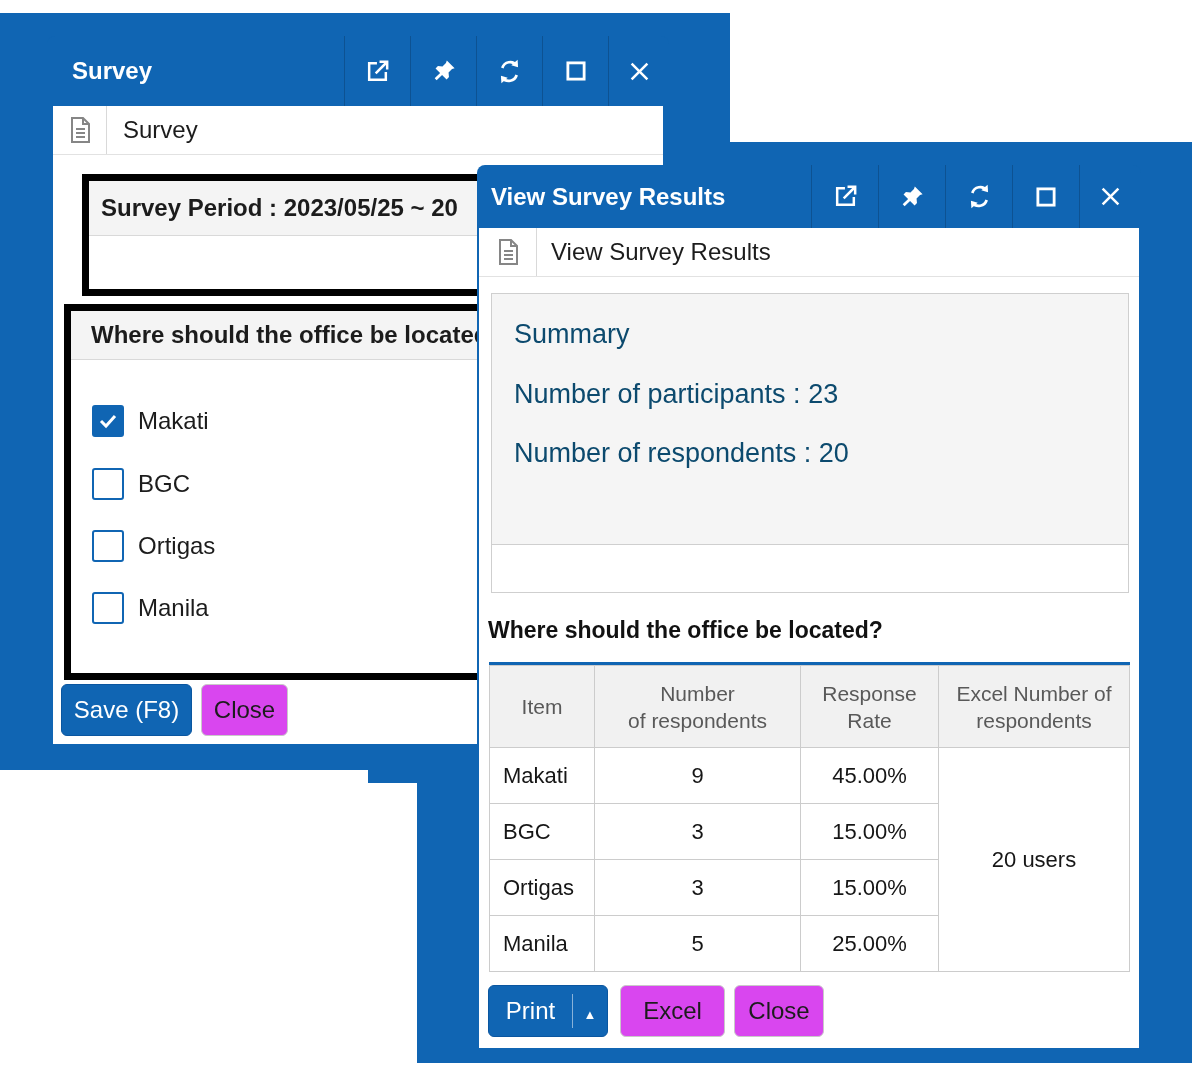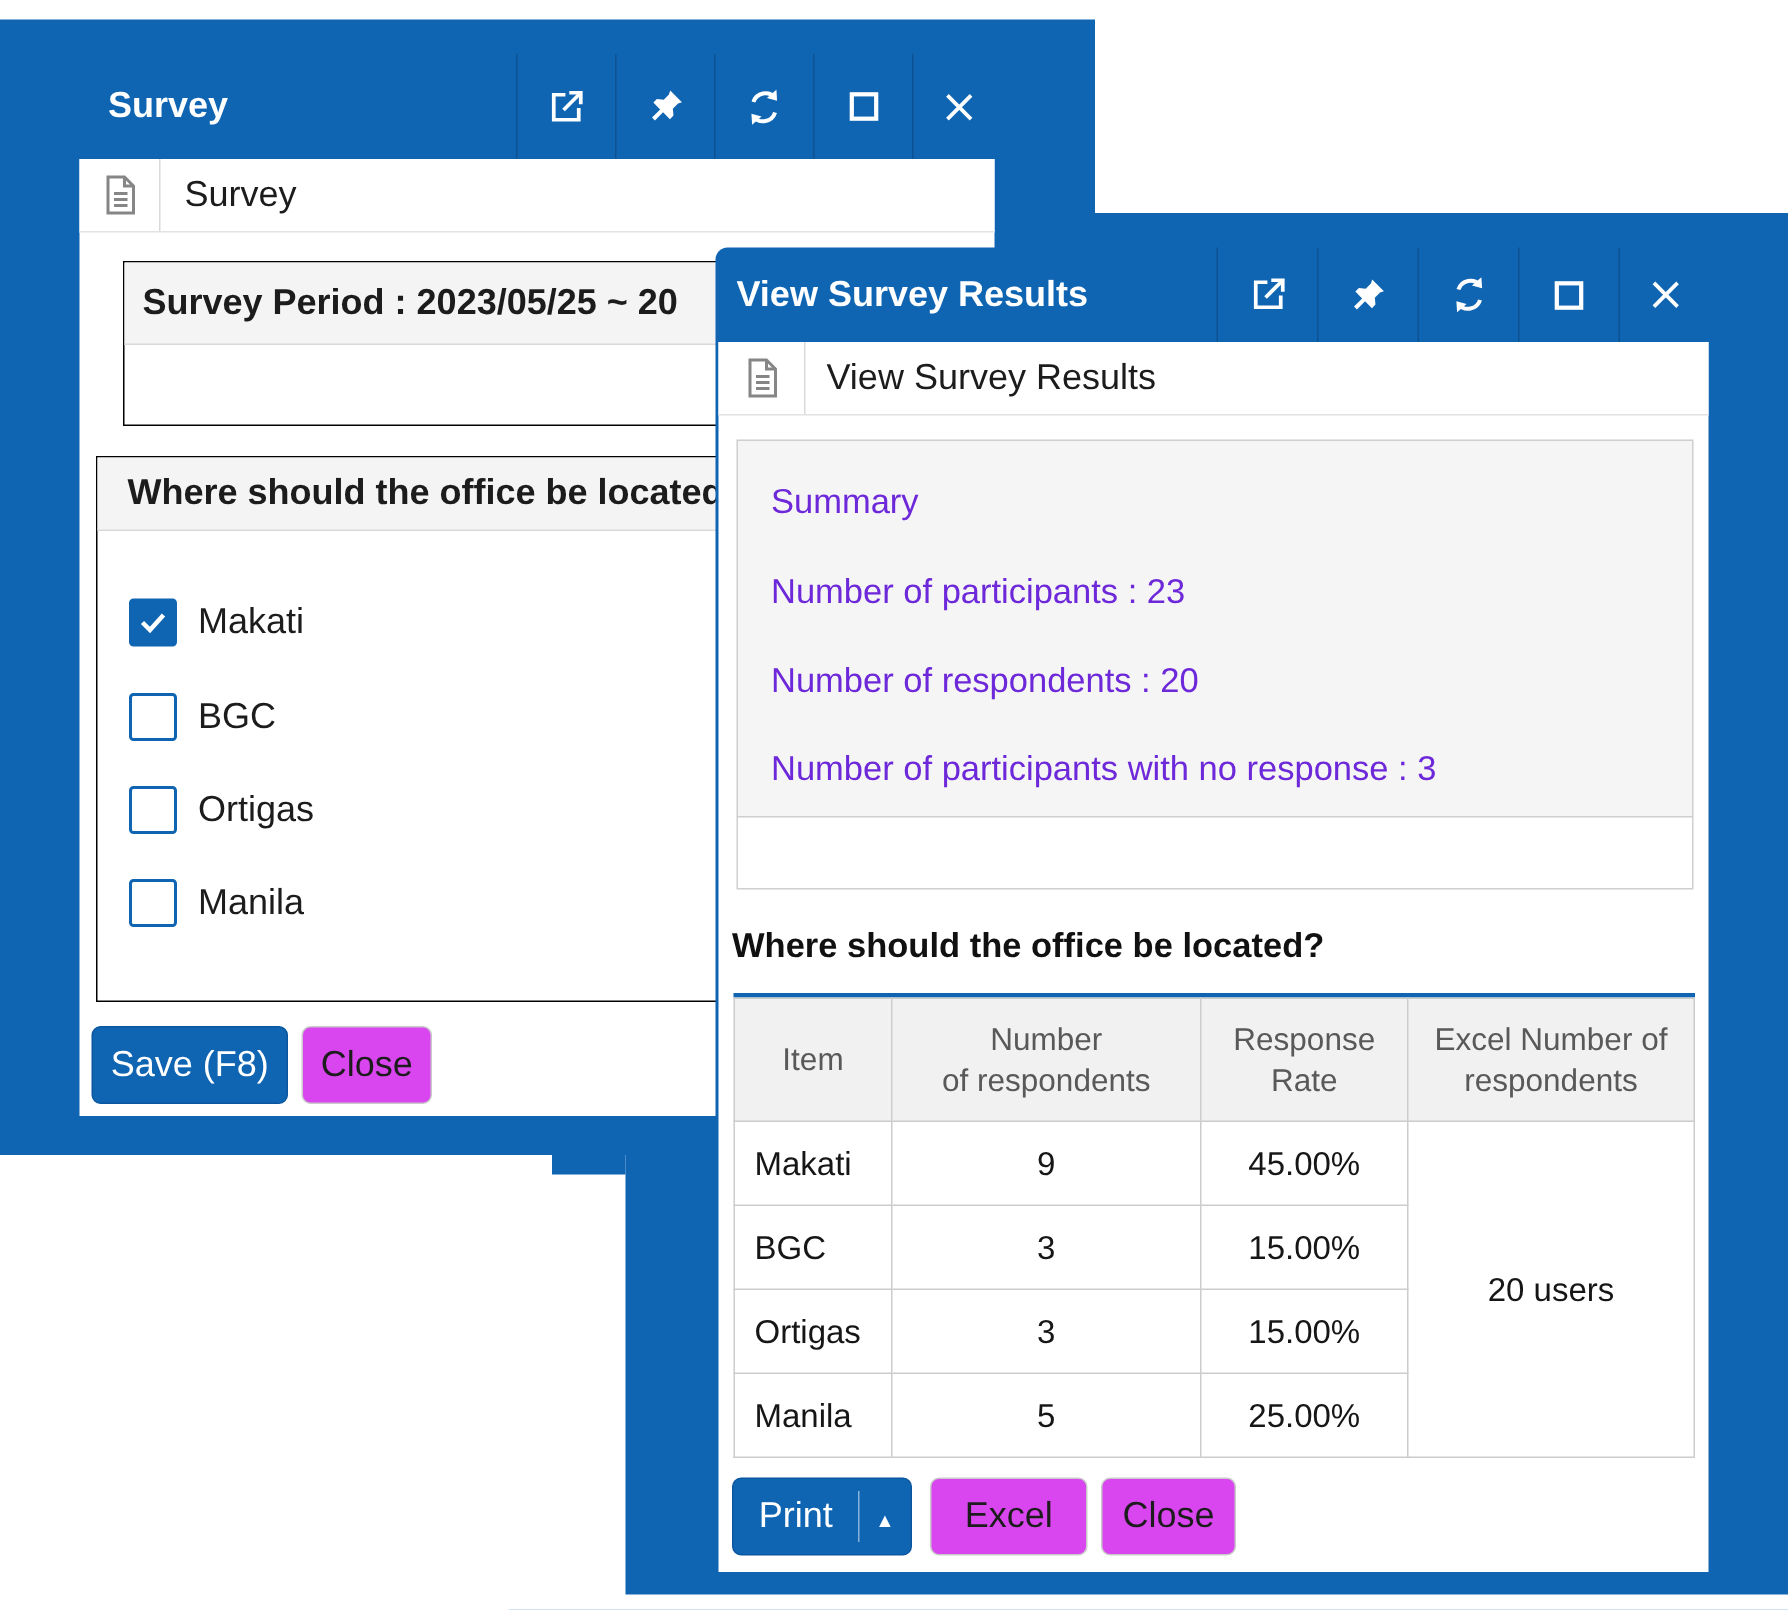--- a/index.html
+++ b/index.html
@@ -19,37 +19,37 @@
   .icon-cell svg{display:block;}
 
   .content{position:absolute;background:#fff;}
 
   .hdr-row{position:absolute;left:0;top:0;right:0;height:48px;display:flex;align-items:stretch;
            border-bottom:1px solid #e2e2e2;background:#fff;}
   .doc-box{display:flex;align-items:center;justify-content:center;border-right:1px solid #d9d9d9;}
   .hdr-title{display:flex;align-items:center;font-size:24px;color:#1c1c1c;}
 
   
-  .gbox{position:absolute;border:1px solid #000000;background:#fff;}
+  .gbox{position:absolute;border:7px solid #000000;background:#fff;}
   .gbox .ghead{background:#f4f4f4;border-bottom:1px solid #d9d9d9;display:flex;align-items:center;
                font-size:24px;color:#1c1c1c;}
   .opt-row{position:absolute;display:flex;align-items:center;gap:14px;}
   .cbx{width:32px;height:32px;border:2px solid #1065b3;border-radius:3px;background:#fff;
        box-sizing:border-box;display:flex;align-items:center;justify-content:center;cursor:pointer;}
   .cbx.checked{background:#1065b3;}
   .opt-label{font-size:24px;color:#1c1c1c;cursor:pointer;}
 
   .btn{position:absolute;display:flex;align-items:center;justify-content:center;
        font-size:24px;border-radius:6px;box-sizing:border-box;cursor:pointer;}
   .btn.primary{background:#1065b3;color:#fff;border:1px solid #0a56a0;}
   .btn.plain{background:#d946ef;color:#1c1c1c;border:1px solid #c9c9c9;}
 
   
   .sumA{position:absolute;background:#f5f5f5;border:1px solid #cfcfcf;box-sizing:border-box;}
-  .sumA .line{position:absolute;left:22px;font-size:23px;color:#6d28d9;line-height:32px;white-space:nowrap;}
+  .sumA .line{position:absolute;left:22px;font-size:27px;color:#0c4a6e;line-height:32px;white-space:nowrap;}
   .sumB{position:absolute;background:#fff;border:1px solid #cfcfcf;box-sizing:border-box;}
   .q-head{position:absolute;font-size:23px;font-weight:bold;color:#111;white-space:nowrap;}
 
   table.res{border-collapse:collapse;width:640px;table-layout:fixed;}
   .tblwrap{position:absolute;border-top:3px solid #1065b3;}
   table.res th{background:#f1f1f1;color:#595959;font-weight:400;font-size:21px;line-height:27px;
                white-space:pre-line;border:1px solid #cccccc;height:79px;text-align:center;vertical-align:middle;}
   table.res td{border:1px solid #cccccc;font-size:22px;color:#161616;height:53px;
                text-align:center;vertical-align:middle;background:#fff;}
   table.res td.item{text-align:left;padding-left:13px;}
@@ -204,21 +204,20 @@
             <line x1="8" y1="21" x2="17" y2="21" stroke="#868686" stroke-width="2"></line>
           </svg>
         </div>
         <div class="hdr-title" style="padding-left:14px;">View Survey Results</div>
       </div>
 
       <div class="sumA" style="left:12px;top:65px;width:638px;height:252px;">
         <div class="line" style="top:24px;">Summary</div>
         <div class="line" style="top:84px;">Number of participants : 23</div>
         <div class="line" style="top:143px;">Number of respondents : 20</div>
-        <div class="line" style="top:202px;">Number of participants with no response : 3</div>
       </div>
       <div class="sumB" style="left:12px;top:316px;width:638px;height:49px;"></div>
 
       <div class="q-head" style="left:9px;top:389px;">Where should the office be located?</div>
 
       <div class="tblwrap" style="left:10px;top:434px;">
         <table class="res">
           <colgroup>
               <col style="width:105px">
               <col style="width:206px">

